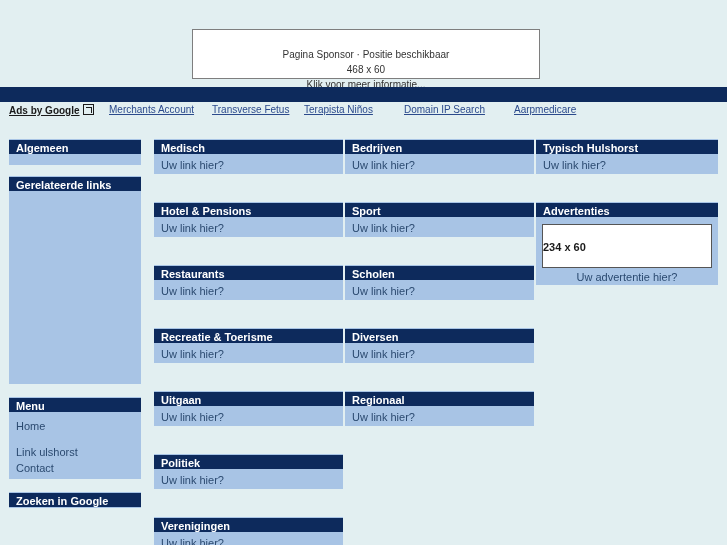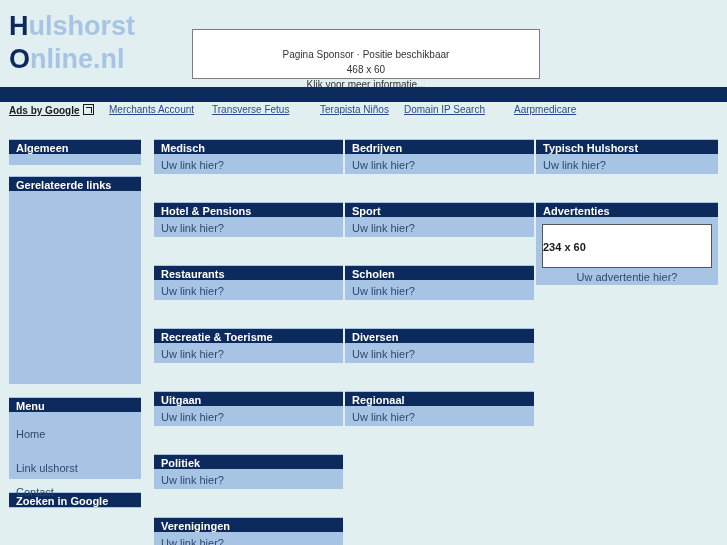--- a/index.html
+++ b/index.html
@@ -101,21 +101,21 @@
   #adsbar .ad-link {
     position: absolute;
     top: 0;
     color: #2b4a8c;
     text-decoration: underline;
     white-space: nowrap;
     cursor: pointer;
   }
   #adsbar .ad-link.l0 { left: 109px; }
   #adsbar .ad-link.l1 { left: 212px; }
-  #adsbar .ad-link.l2 { left: 320px; text-decoration: underline; }
+  #adsbar .ad-link.l2 { left: 304px; text-decoration: underline; }
   #adsbar .ad-link.l3 { left: 404px; }
   #adsbar .ad-link.l4 { left: 514px; }
 
   
   .blk-head {
     background: #0d2a5c;
     color: #ffffff;
     font-weight: bold;
     font-size: 11px;
     line-height: 16px;
@@ -150,21 +150,21 @@
     width: 132px;
   }
   #side-algemeen-body {
     height: 10px;
     padding: 0;
   }
   #side-gerel { margin-top: 11px; }
   #side-gerel-body { height: 192px; padding: 3px 0 0 7px; }
   #side-menu { margin-top: 13px; }
   #side-menu-body { height: 66px; padding: 5px 0 0 7px; }
-  #side-menu-body .lnk { line-height: 16px; margin-top: 8px; }
+  #side-menu-body .lnk { line-height: 16px; }
   #side-menu-body .gap { height: 10px; }
   #side-zoeken { margin-top: 13px; }
 
   
   #col1 { position: absolute; left: 154px; top: 139px; width: 189px; }
   #col2 { position: absolute; left: 345px; top: 139px; width: 189px; }
   #col3 { position: absolute; left: 536px; top: 139px; width: 182px; }
 
   .cat-block { margin-bottom: 28px; }
   .cat-block .blk-body { height: 19px; padding-top: 3px; }
@@ -193,26 +193,20 @@
     color: #2b4a70;
     line-height: 16px;
     padding-top: 1px;
   }
 </style>
 </head>
 <body>
 
 <div id="header">
 
-  <div id="logo">
-    <span class="cap">H</span><span>ulshorst</span>
-    <span class="line2">
-      <span class="cap">O</span><span>nline.nl</span>
-    </span>
-  </div>
 
   <div id="sponsor-box">
     <div>Pagina Sponsor · Positie beschikbaar</div>
     <div>468 x 60</div>
     <div>Klik voor meer informatie...</div>
   </div>
 
 </div>
 
 <div id="adsbar-stripe"></div>

